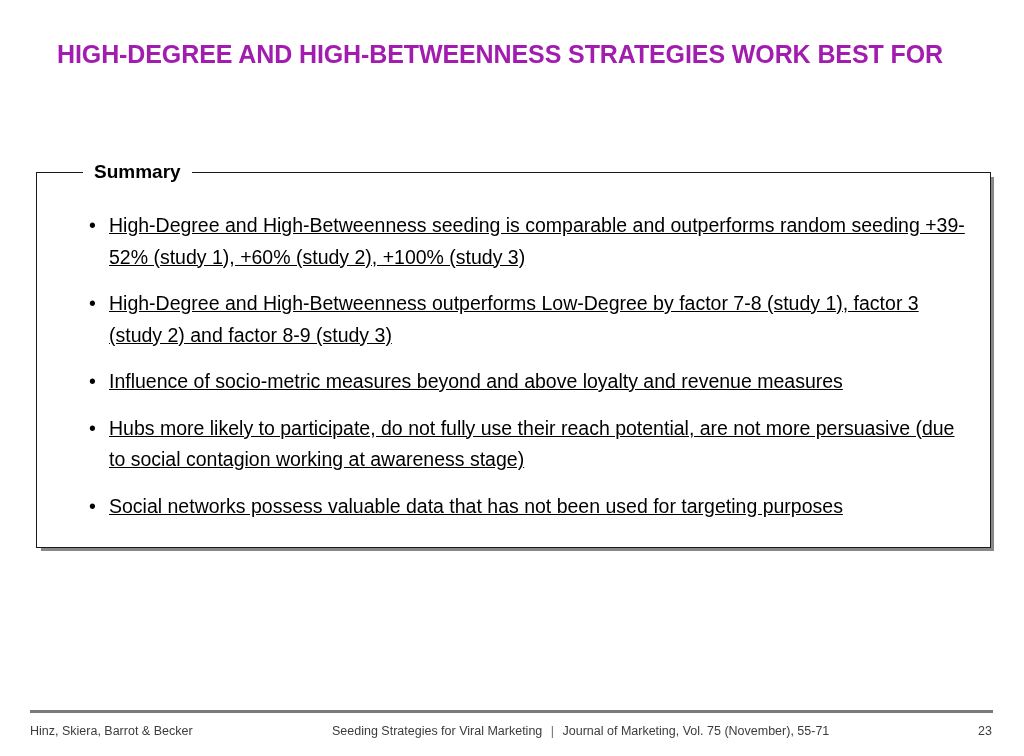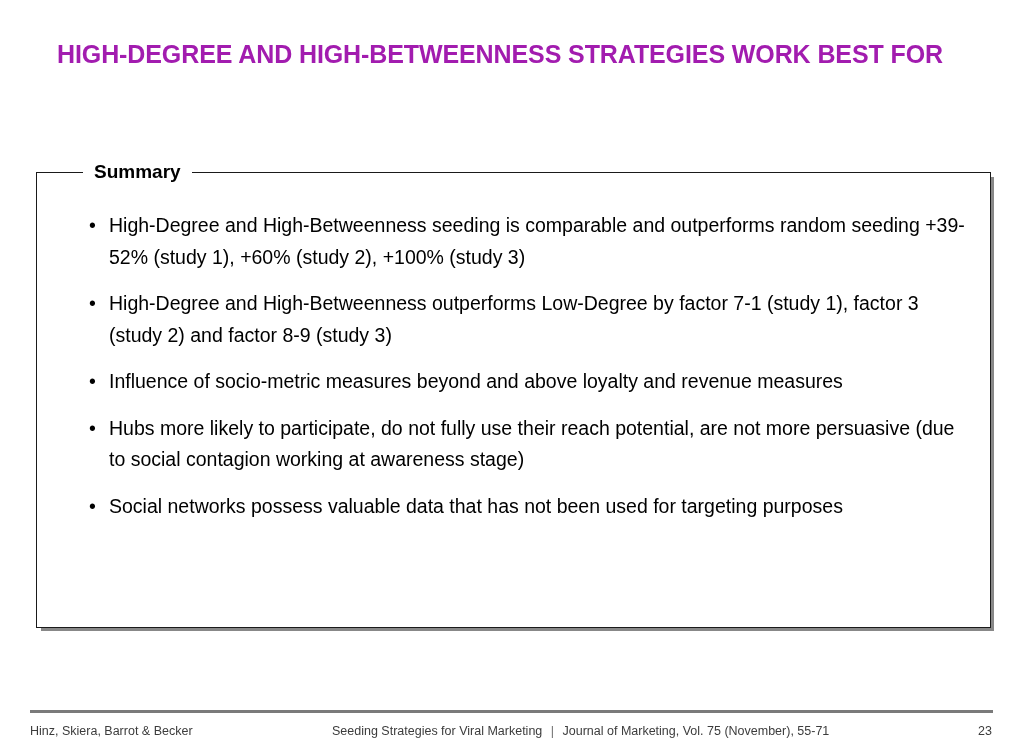--- a/index.html
+++ b/index.html
@@ -32,21 +32,21 @@
     display: block;
     white-space: nowrap;
   }
 
   
   .summary-box {
     position: absolute;
     left: 36px;
     top: 172px;
     width: 955px;
-    height: 456px;
+    height: 376px;
     box-sizing: border-box;
     border: 1.6px solid #1a1a1a;
     background: #ffffff;
     box-shadow: 4px 4px 0 -1px rgba(130,130,130,0.95);
   }
   .summary-legend {
     position: absolute;
     left: 46px;
     top: -13px;
     background: #ffffff;
@@ -79,20 +79,21 @@
   .bullet-marker {
     position: absolute;
     left: 0;
     top: 0;
     font-size: 19.5px;
     line-height: 31.5px;
     color: #000000;
   }
   .bullet-text {
     display: block;
+    text-decoration: underline;
   }
 
   
   .footer-rule {
     position: absolute;
     left: 30px;
     top: 710px;
     width: 963px;
     height: 2.5px;
     background: #7a7a7a;
@@ -143,21 +144,21 @@
 <section class="summary-box">
   <div class="summary-legend">Summary</div>
 
   <ul class="bullet-list" style="list-style:none;margin:0;padding:0;">
     <li class="bullet-item">
       <span class="bullet-marker">•</span>
       <span class="bullet-text">High-Degree and High-Betweenness seeding is comparable and outperforms random seeding +39-52% (study 1), +60% (study 2), +100% (study 3)</span>
     </li>
     <li class="bullet-item">
       <span class="bullet-marker">•</span>
-      <span class="bullet-text">High-Degree and High-Betweenness outperforms Low-Degree by factor 7-1 (study 1), factor 3 (study 2) and factor 8-9 (study 3)</span>
+      <span class="bullet-text">High-Degree and High-Betweenness outperforms Low-Degree by factor 7-8 (study 1), factor 3 (study 2) and factor 8-9 (study 3)</span>
     </li>
     <li class="bullet-item">
       <span class="bullet-marker">•</span>
       <span class="bullet-text">Influence of socio-metric measures beyond and above loyalty and revenue measures</span>
     </li>
     <li class="bullet-item">
       <span class="bullet-marker">•</span>
       <span class="bullet-text">Hubs more likely to participate, do not fully use their reach potential, are not more persuasive (due to social contagion working at awareness stage)</span>
     </li>
     <li class="bullet-item">

